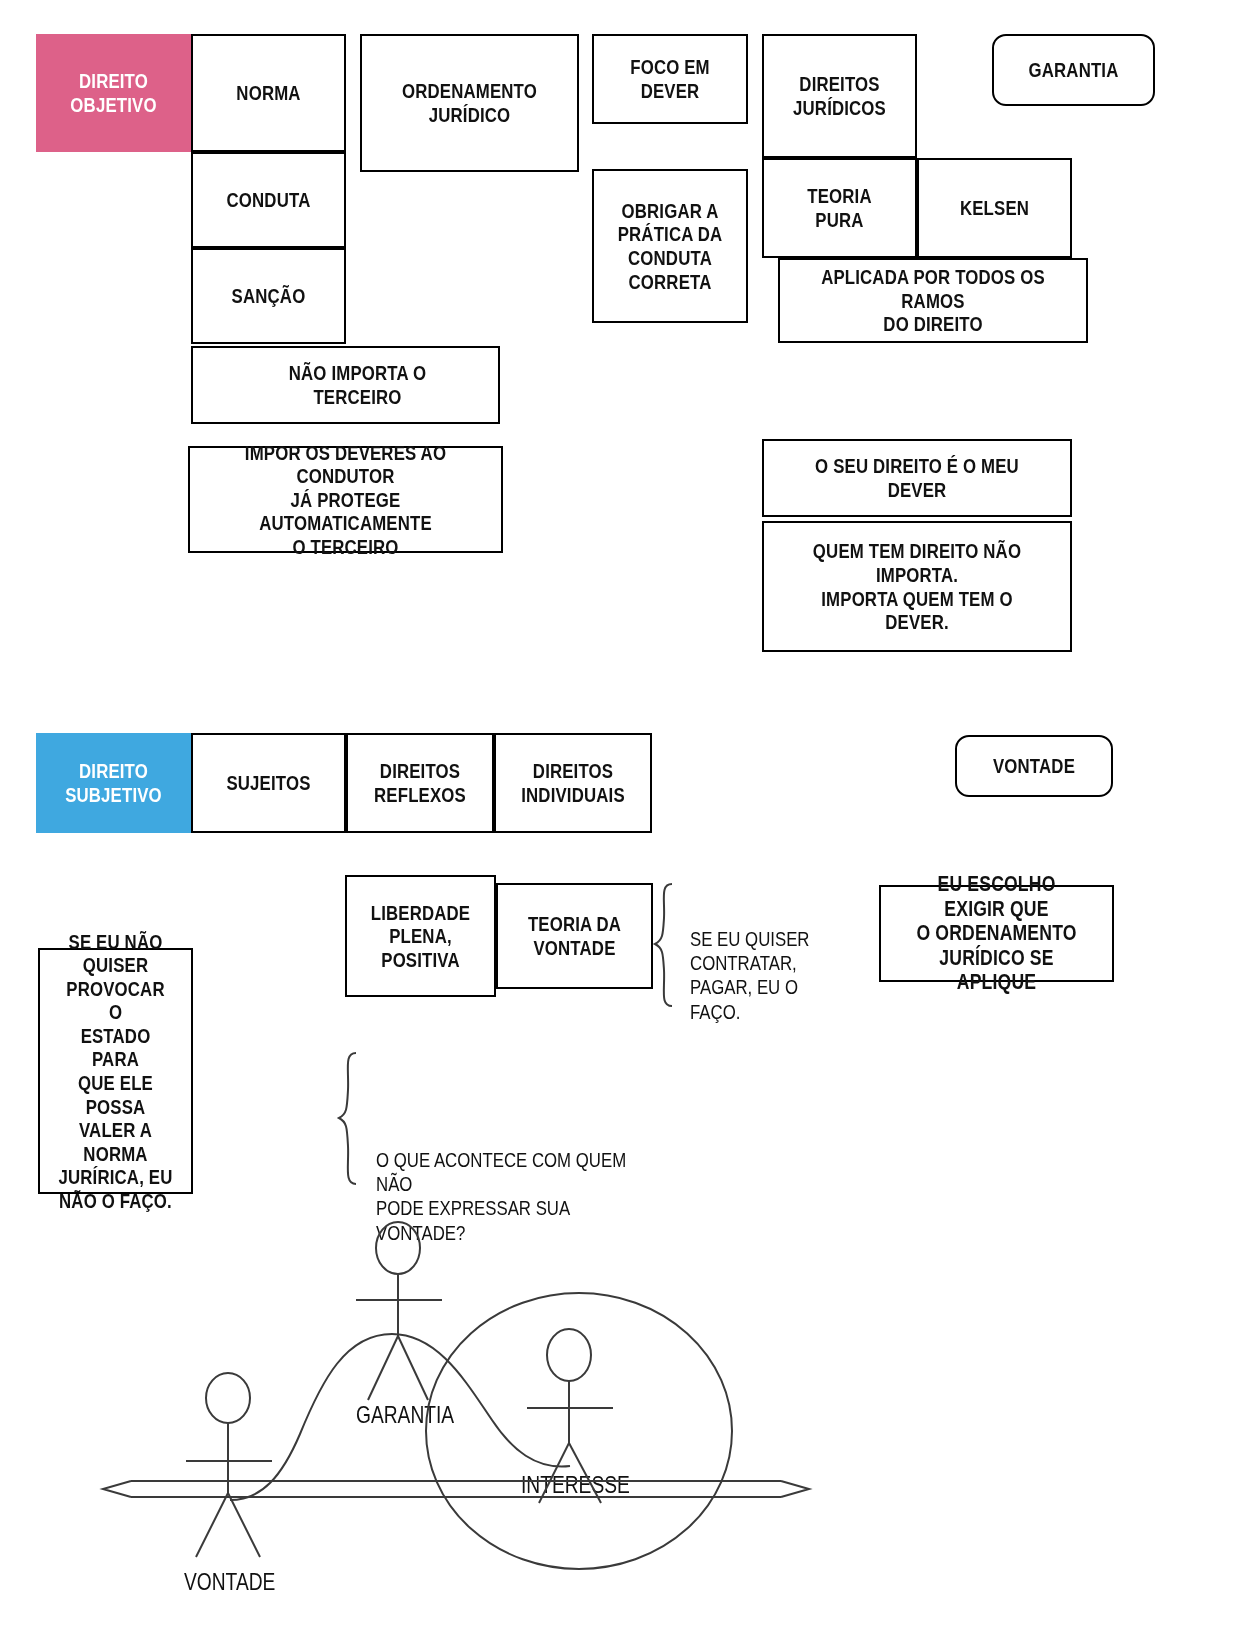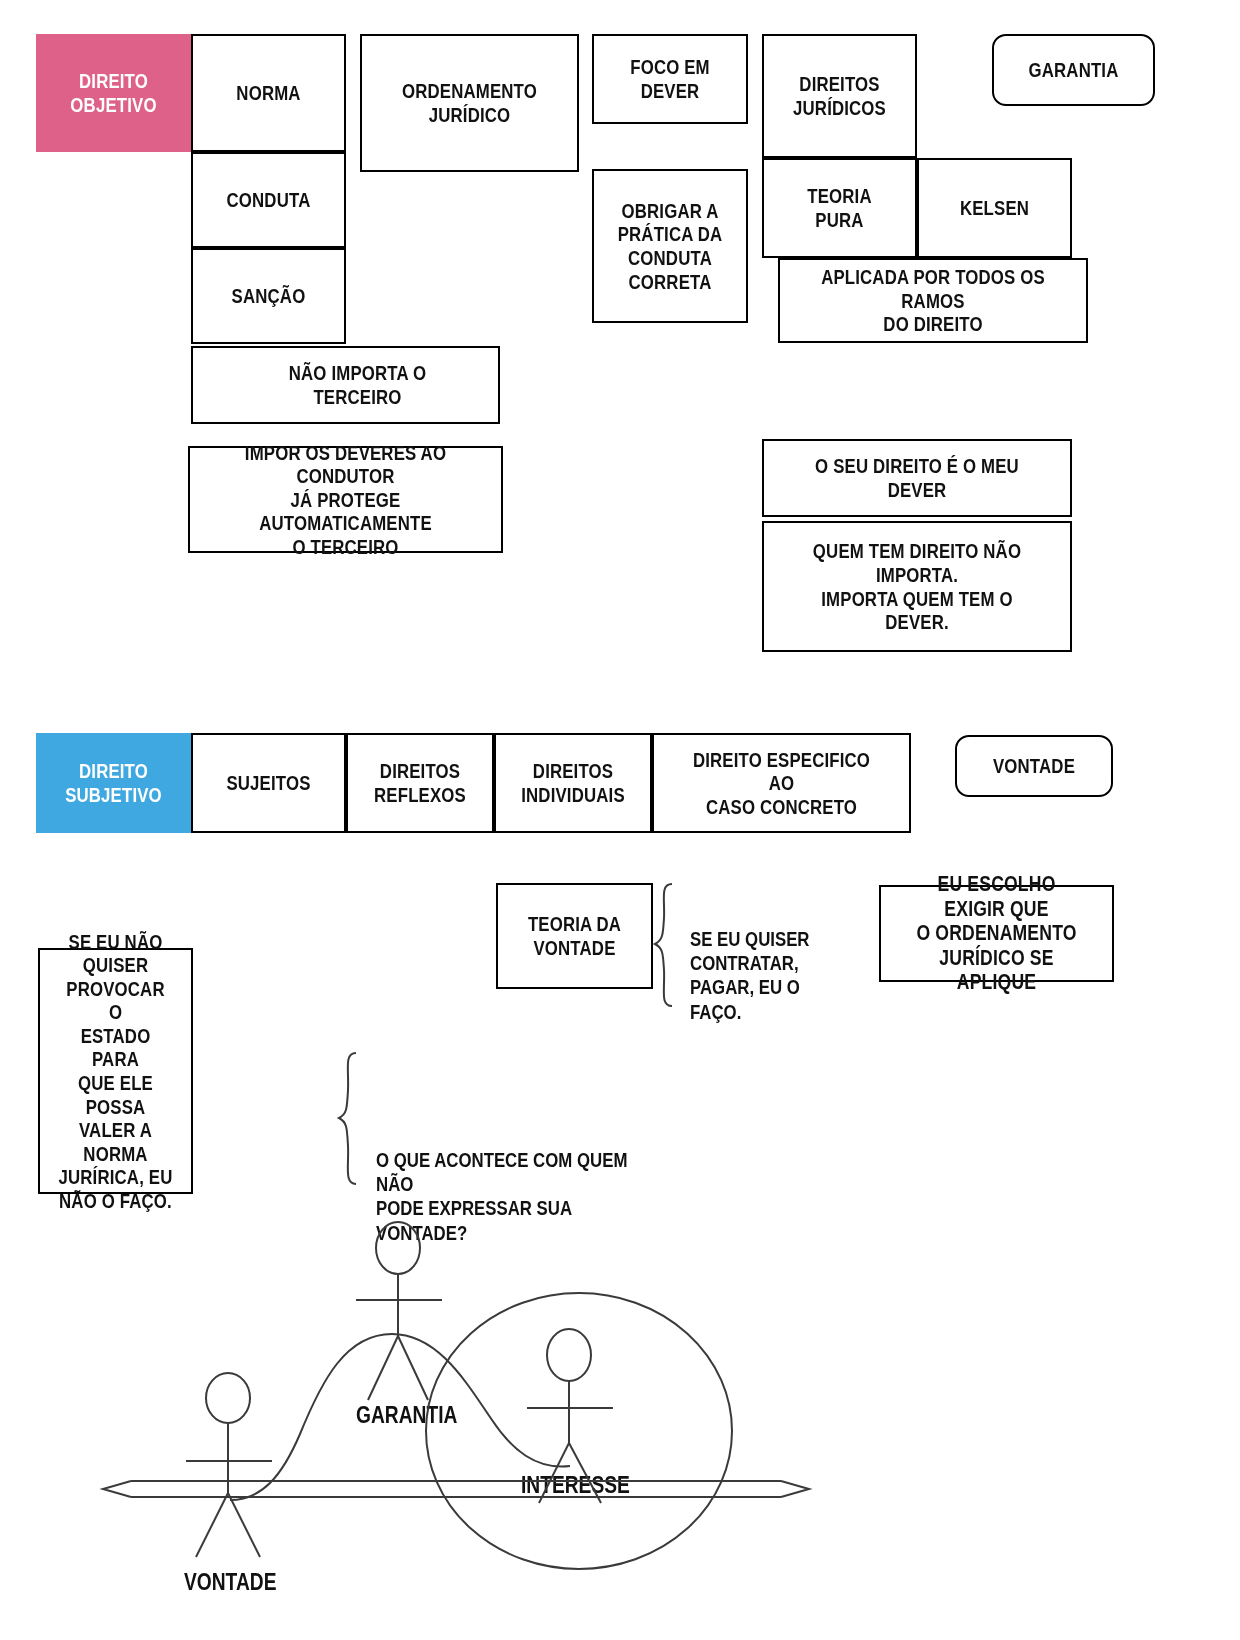--- a/index.html
+++ b/index.html
@@ -52,21 +52,21 @@
   .rounded {
     border-radius: 14px;
     border-width: 2px;
   }
   .f19 { font-size: 22px; }
   .f20 { font-size: 21px; }
   .f21 { font-size: 24px; }
 
   .plain {
     position: absolute;
-    font-weight: bold;
+    font-weight: normal;
     color: #111111;
     line-height: 1.15;
     font-stretch: condensed;
     white-space: pre-line;
   }
   .plain > span {
     display: inline-block;
     transform: scaleX(0.80);
     transform-origin: left center;
   }
@@ -176,29 +176,30 @@
   <div class="box f20" style="left:346px; top:733px; width:148px; height:100px;">
     <span>DIREITOS
 REFLEXOS</span>
   </div>
 
   <div class="box f20" style="left:494px; top:733px; width:158px; height:100px;">
     <span>DIREITOS
 INDIVIDUAIS</span>
   </div>
 
-  <div class="box f20" style="left:652px; top:733px; width:259px; height:100px;">
-    <span>DIREITO ESPECIFICO AO
-CASO CONCRETO</span>
-  </div>
 
   <div class="box rounded f20" style="left:955px; top:735px; width:158px; height:62px;">
     <span>VONTADE</span>
   </div>
 
+  <div class="box f20" style="left:345px; top:875px; width:151px; height:122px;">
+    <span>LIBERDADE
+PLENA,
+POSITIVA</span>
+  </div>
 
   <div class="box f20" style="left:496px; top:883px; width:157px; height:106px;">
     <span>TEORIA DA
 VONTADE</span>
   </div>
 
   <div class="box f19" style="left:879px; top:885px; width:235px; height:97px;">
     <span>EU ESCOLHO EXIGIR QUE
 O ORDENAMENTO
 JURÍDICO SE APLIQUE</span>

